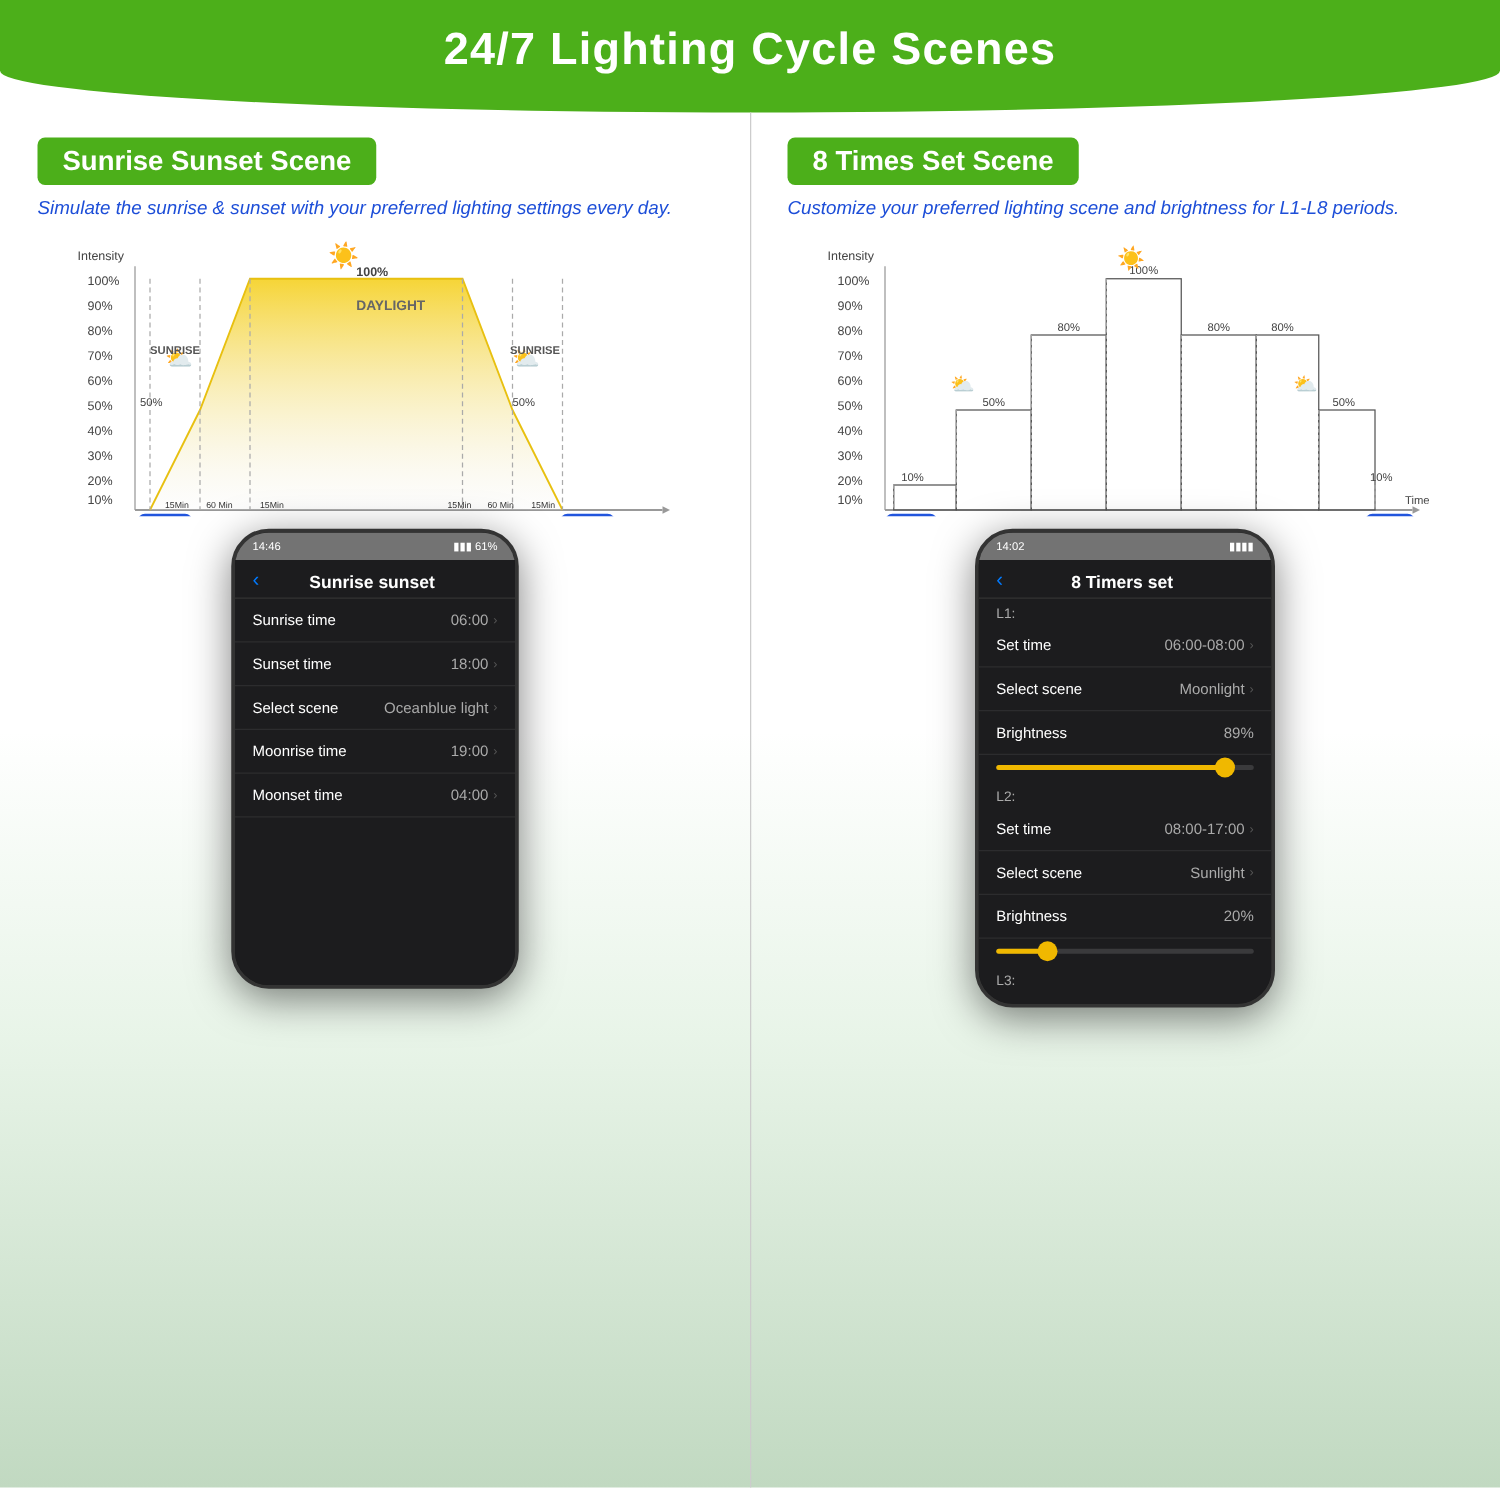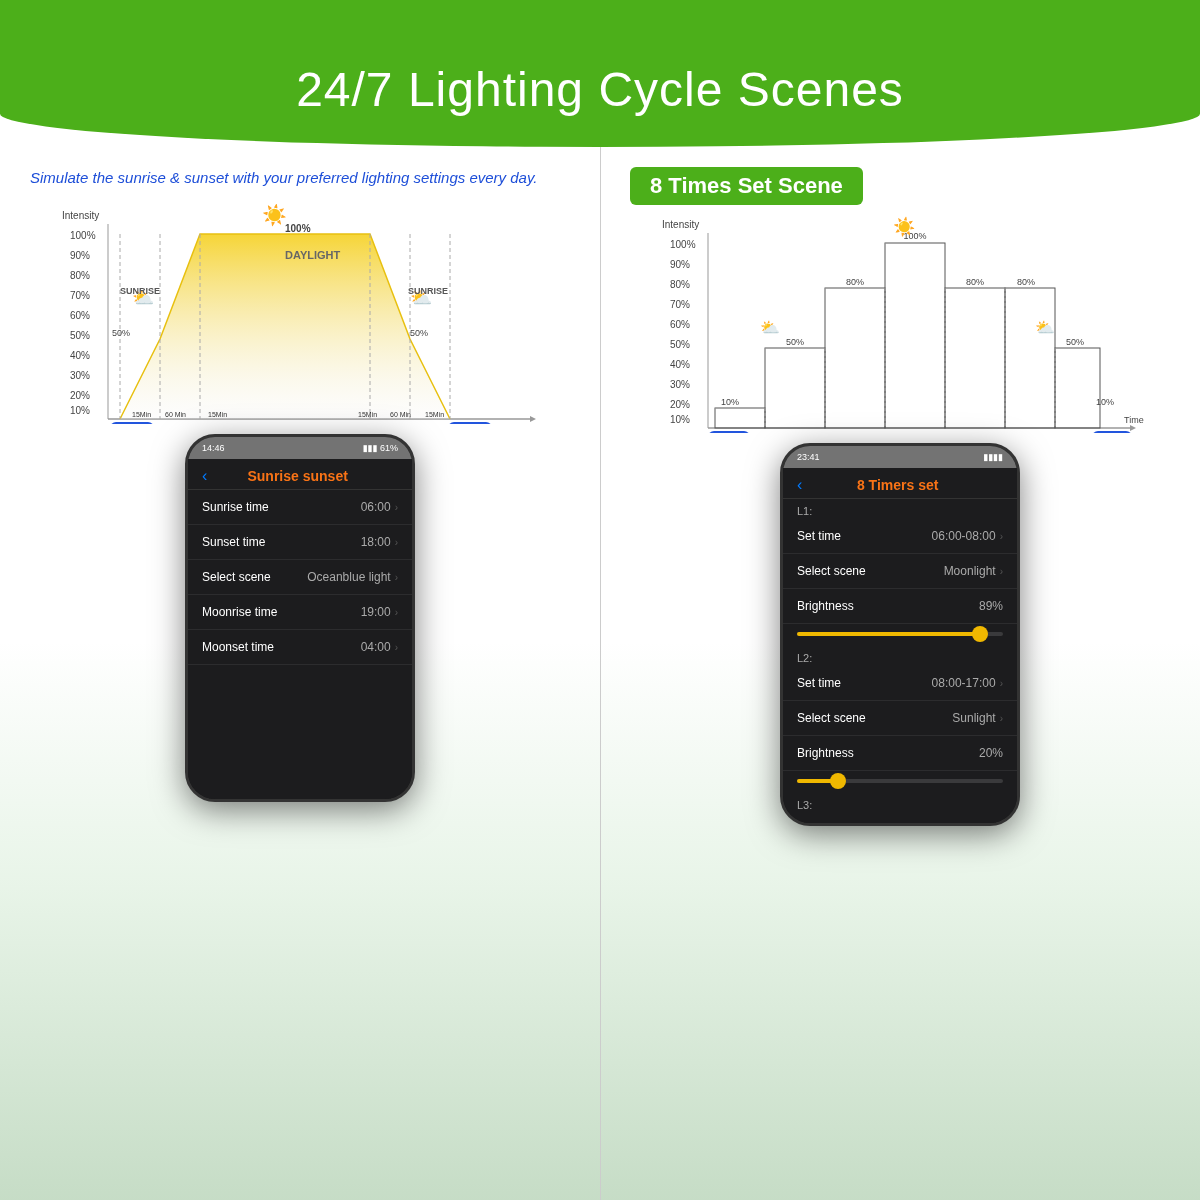--- a/index.html
+++ b/index.html
@@ -16,24 +16,23 @@
     .header-banner {
       background: #4caf1a;
       width: 100%;
       padding: 18px 0 30px;
       text-align: center;
       border-radius: 0 0 60% 60% / 0 0 40px 40px;
       position: relative;
     }
     .header-title {
       color: #fff;
-      font-size: 48px;
-      font-weight: 400;
+      font-size: 36px;
+      font-weight: 700;
       letter-spacing: 1px;
-      margin-top: 44px;
     }
 
     
     .main-content {
       display: flex;
       width: 100%;
       height: calc(1200px - 100px);
       position: relative;
     }
 
@@ -139,21 +138,21 @@
       border-bottom: 1px solid #333;
     }
 
     .phone-back-arrow {
       color: #007aff;
       font-size: 16px;
       margin-right: 10px;
     }
 
     .phone-screen-title {
-      color: #f97316;
+      color: #ffffff;
       font-size: 14px;
       font-weight: 600;
       text-align: center;
       flex: 1;
     }
 
     .phone-list-item {
       padding: 10px 14px;
       display: flex;
       justify-content: space-between;
@@ -241,20 +240,21 @@
 
 <div class="header-banner">
   <h1 class="header-title">24/7 Lighting Cycle Scenes</h1>
 </div>
 
 <div class="main-content">
   <div class="bg-aquarium"></div>
   <div class="divider"></div>
 
   <div class="left-panel">
+    <div class="scene-label">Sunrise Sunset Scene</div>
     <div class="scene-desc">Simulate the sunrise &amp; sunset with your preferred lighting settings every day.</div>
 
     
     <div class="chart-container">
       <svg class="chart-svg" viewBox="0 0 480 220">
 
         <text x="2" y="15" class="axis-label" font-size="10" fill="#444">Intensity</text>
         <text x="10" y="35" class="axis-label" font-size="9" fill="#444">100%</text>
         <text x="10" y="55" class="axis-label" font-size="9" fill="#444">90%</text>
         <text x="10" y="75" class="axis-label" font-size="9" fill="#444">80%</text>
@@ -353,20 +353,21 @@
           <span class="phone-list-value">04:00 <span class="phone-chevron">›</span></span>
         </div>
         <div style="height:40px"></div>
         <div style="height:12px"></div>
       </div>
     </div>
   </div>
 
   <div class="right-panel">
     <div class="scene-label">8 Times Set Scene</div>
+    <div class="scene-desc">Customize your preferred lighting scene and brightness for L1-L8 periods.</div>
 
     
     <div class="chart-container">
       <svg class="chart-svg" viewBox="0 0 480 220">
 
         <text x="2" y="15" class="axis-label" font-size="10" fill="#444">Intensity</text>
         <text x="10" y="35" class="axis-label" font-size="9" fill="#444">100%</text>
         <text x="10" y="55" class="axis-label" font-size="9" fill="#444">90%</text>
         <text x="10" y="75" class="axis-label" font-size="9" fill="#444">80%</text>
         <text x="10" y="95" class="axis-label" font-size="9" fill="#444">70%</text>
@@ -426,21 +427,21 @@
         <text x="69" y="228" font-size="7.5" fill="#fff" text-anchor="middle">On Time</text>
 
         <rect x="432" y="218" width="40" height="12" rx="6" fill="#2255dd"></rect>
         <text x="452" y="228" font-size="7.5" fill="#fff" text-anchor="middle">Off time</text>
       </svg>
     </div>
 
     
     <div class="phone-mockup" style="width:240px; margin: 0 auto;">
       <div class="phone-notch">
-        <span class="phone-notch-text">23:41</span>
+        <span class="phone-notch-text">14:02</span>
         <span class="phone-notch-text">▮▮▮▮</span>
       </div>
       <div class="phone-screen">
         <div class="phone-nav-bar">
           <span class="phone-back-arrow">‹</span>
           <span class="phone-screen-title">8 Timers set</span>
           <span style="width:20px"></span>
         </div>
 
         <div class="phone-section-label">L1:</div>

